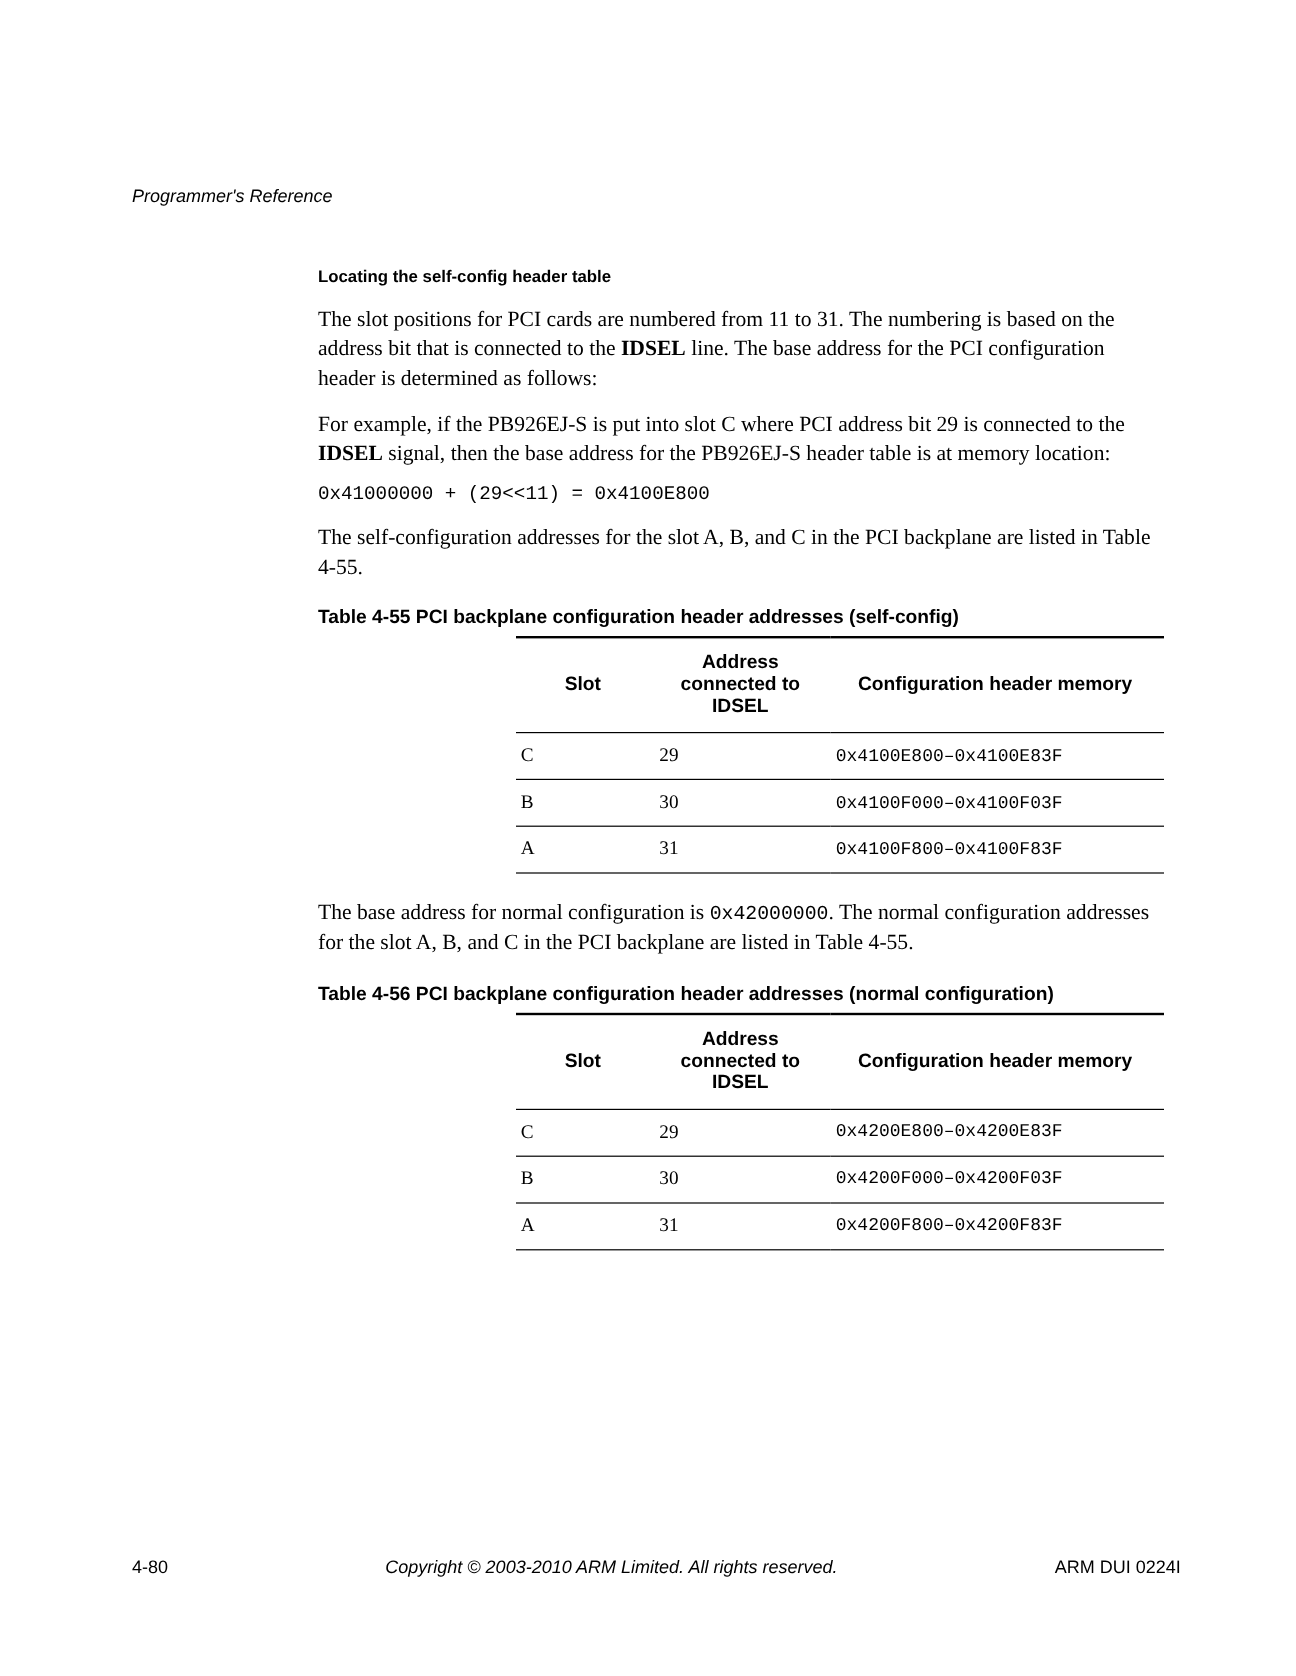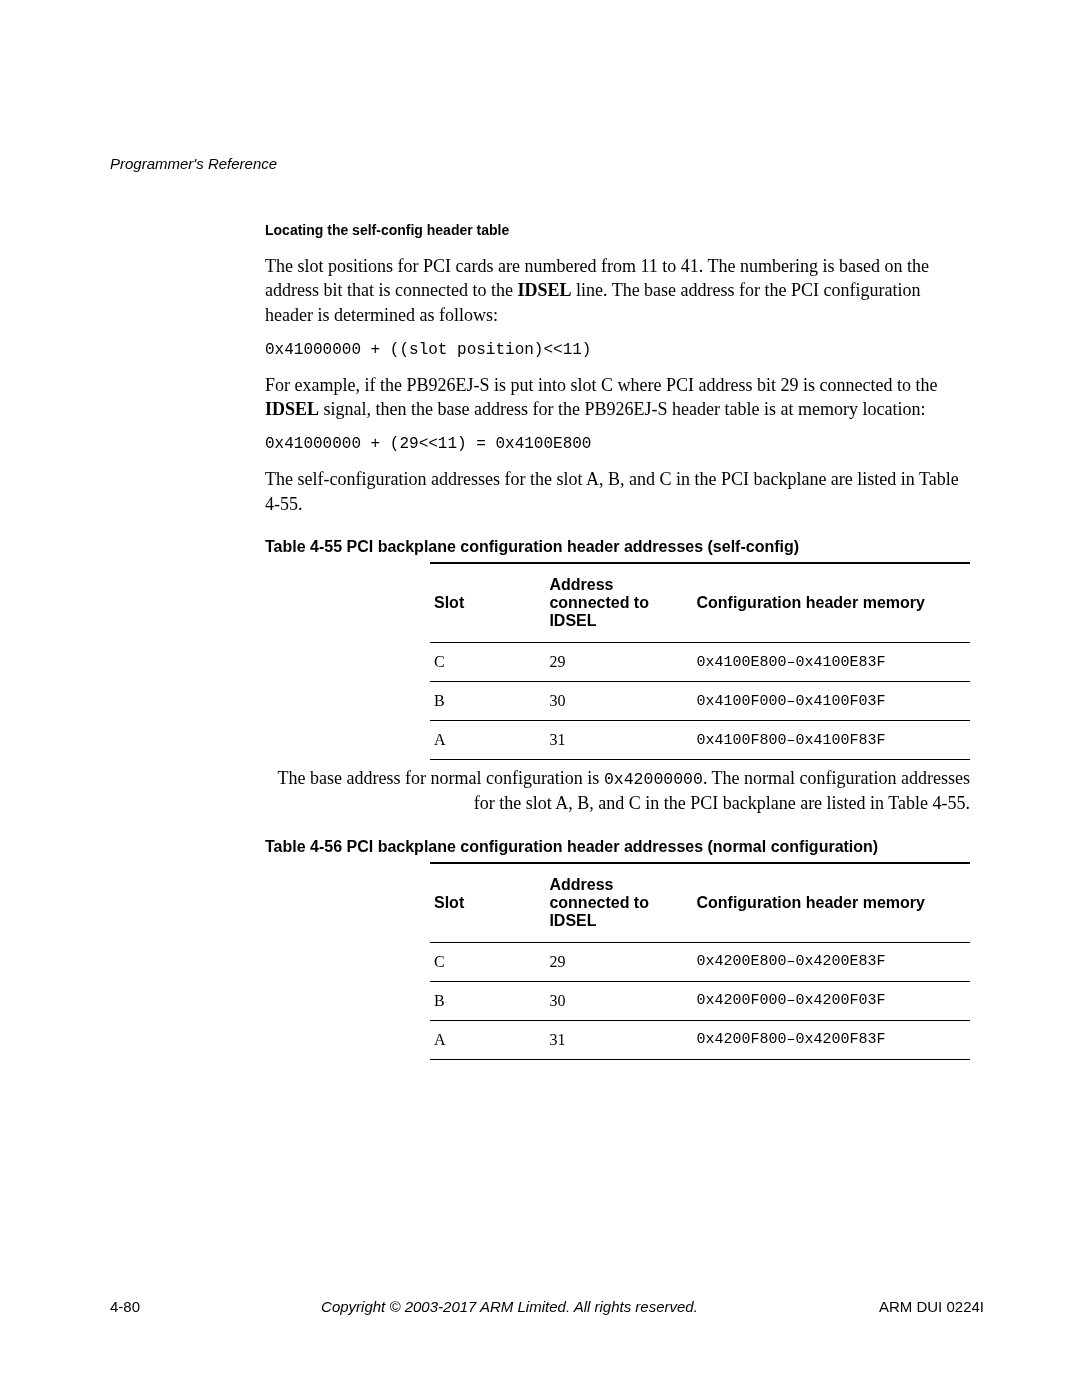--- a/index.html
+++ b/index.html
@@ -59,21 +59,21 @@
   .data-table {
     border-collapse: collapse;
     margin-left: auto;
     margin-right: 0;
     width: 540px;
   }
   .data-table th {
     font-family: Arial, Helvetica, sans-serif;
     font-weight: bold;
     font-size: 16px;
-    text-align: left;
+    text-align: center;
     padding: 12px 8px 12px 4px;
     border-top: 2px solid #000;
     border-bottom: 1.5px solid #000;
     vertical-align: middle;
   }
   .data-table td {
     font-size: 16px;
     padding: 10px 8px 10px 4px;
     border-bottom: 1px solid #000;
     text-align: left;
@@ -114,24 +114,23 @@
 
 <div class="page">
 
   <div class="header-area">Programmer's Reference</div>
 
   <div class="content">
 
     <div class="section-heading">Locating the self-config header table</div>
 
     <p class="body-text">
-      <span>The slot positions for PCI cards are numbered from 11 to 41. The numbering is based on the address bit that is connected to the </span><span class="bold">IDSEL</span><span> line. The base address for the PCI configuration header is determined as follows:</span>
+      <span>The slot positions for PCI cards are numbered from 11 to 31. The numbering is based on the address bit that is connected to the </span><span class="bold">IDSEL</span><span> line. The base address for the PCI configuration header is determined as follows:</span>
     </p>
 
-    <div class="code-line">0x41000000 + ((slot position)&lt;&lt;11)</div>
 
     <p class="body-text">
       <span>For example, if the PB926EJ-S is put into slot C where PCI address bit 29 is connected to the </span><span class="bold">IDSEL</span><span> signal, then the base address for the PB926EJ-S header table is at memory location:</span>
     </p>
 
     <div class="code-line">0x41000000 + (29&lt;&lt;11) = 0x4100E800</div>
 
     <p class="body-text">The self-configuration addresses for the slot A, B, and C in the PCI backplane are listed in Table 4-55.</p>
 
     <div class="table-caption">Table 4-55 PCI backplane configuration header addresses (self-config)</div>
@@ -156,21 +155,21 @@
           <td class="mono">0x4100F000–0x4100F03F</td>
         </tr>
         <tr>
           <td>A</td>
           <td>31</td>
           <td class="mono">0x4100F800–0x4100F83F</td>
         </tr>
       </tbody>
     </table>
 
-    <p class="body-text" style="margin-top:6px;text-align:right;">
+    <p class="body-text" style="margin-top:20px;">
       <span>The base address for normal configuration is </span><span class="inline-code">0x42000000</span><span>. The normal configuration addresses for the slot A, B, and C in the PCI backplane are listed in Table 4-55.</span>
     </p>
 
     <div class="table-caption">Table 4-56 PCI backplane configuration header addresses (normal configuration)</div>
 
     <table class="data-table">
       <thead>
         <tr>
           <th class="col-slot">Slot</th>
           <th class="col-addr">Address connected to IDSEL</th>
@@ -193,17 +192,17 @@
           <td>31</td>
           <td class="mono">0x4200F800–0x4200F83F</td>
         </tr>
       </tbody>
     </table>
 
   </div>
 
   <div class="footer">
     <span class="page-num">4-80</span>
-    <span class="copyright">Copyright © 2003-2017 ARM Limited. All rights reserved.</span>
+    <span class="copyright">Copyright © 2003-2010 ARM Limited. All rights reserved.</span>
     <span class="docref">ARM DUI 0224I</span>
   </div>
 
 </div>
 
 </body></html>

